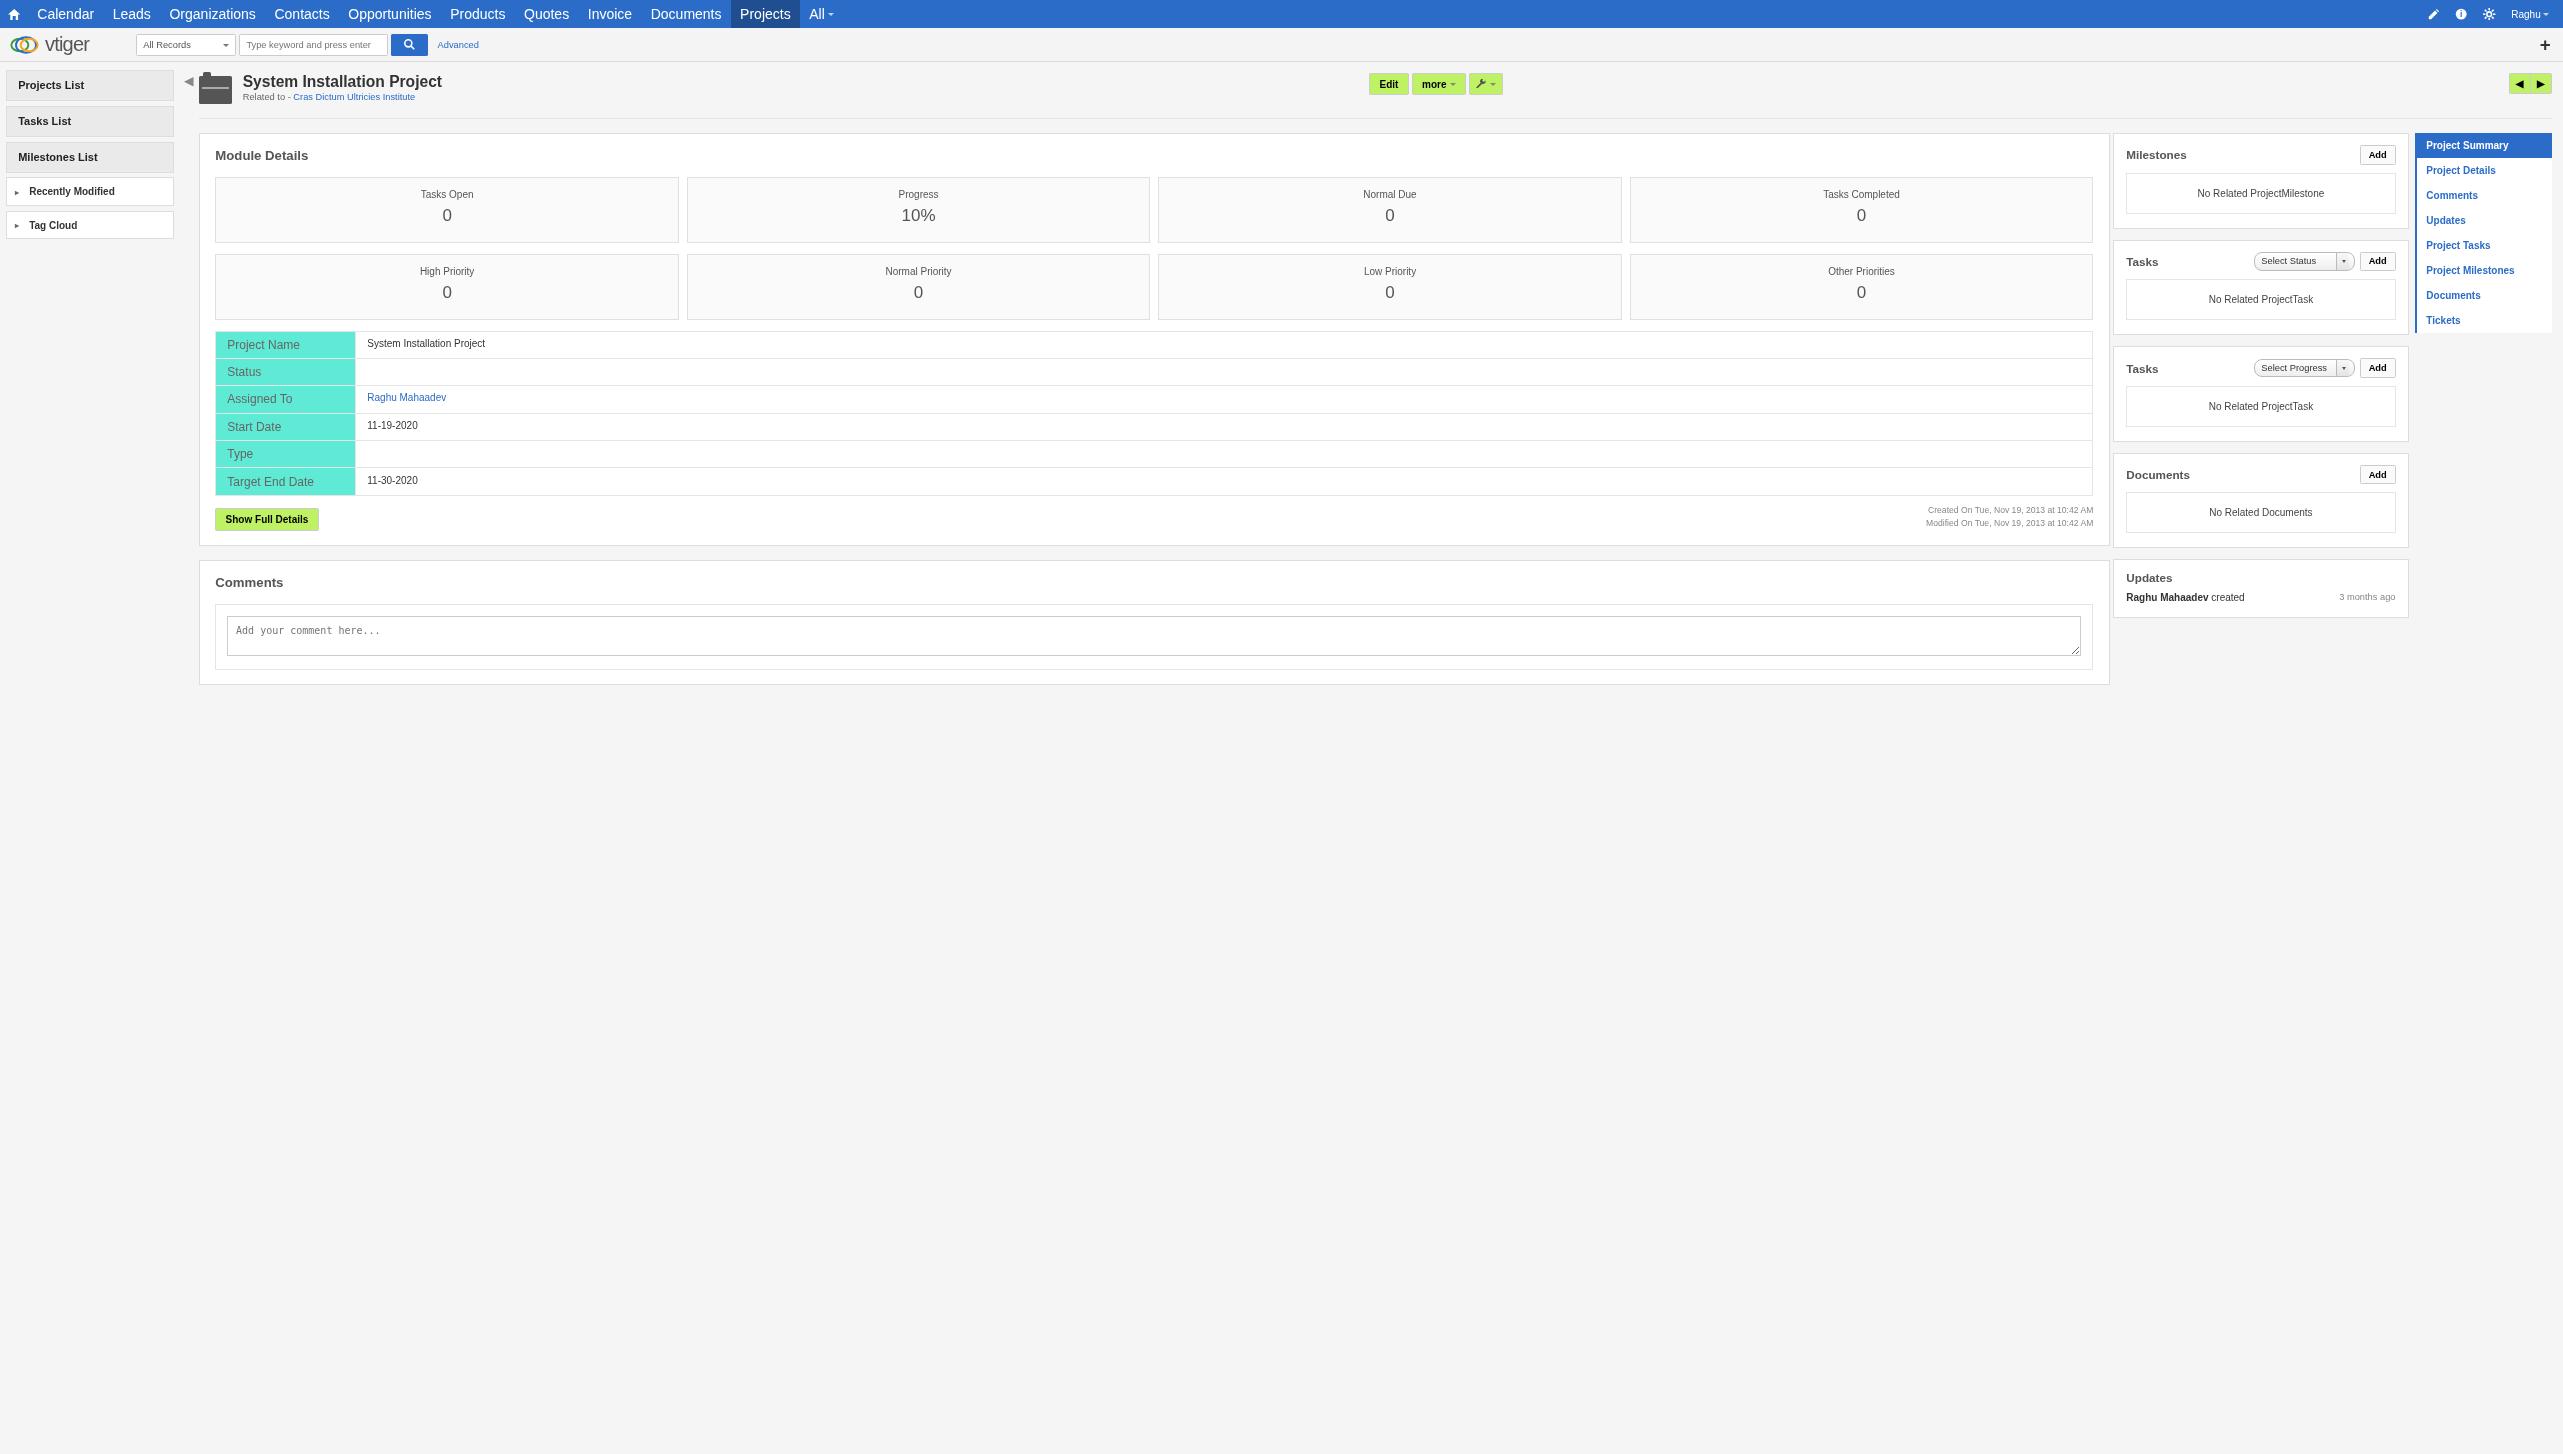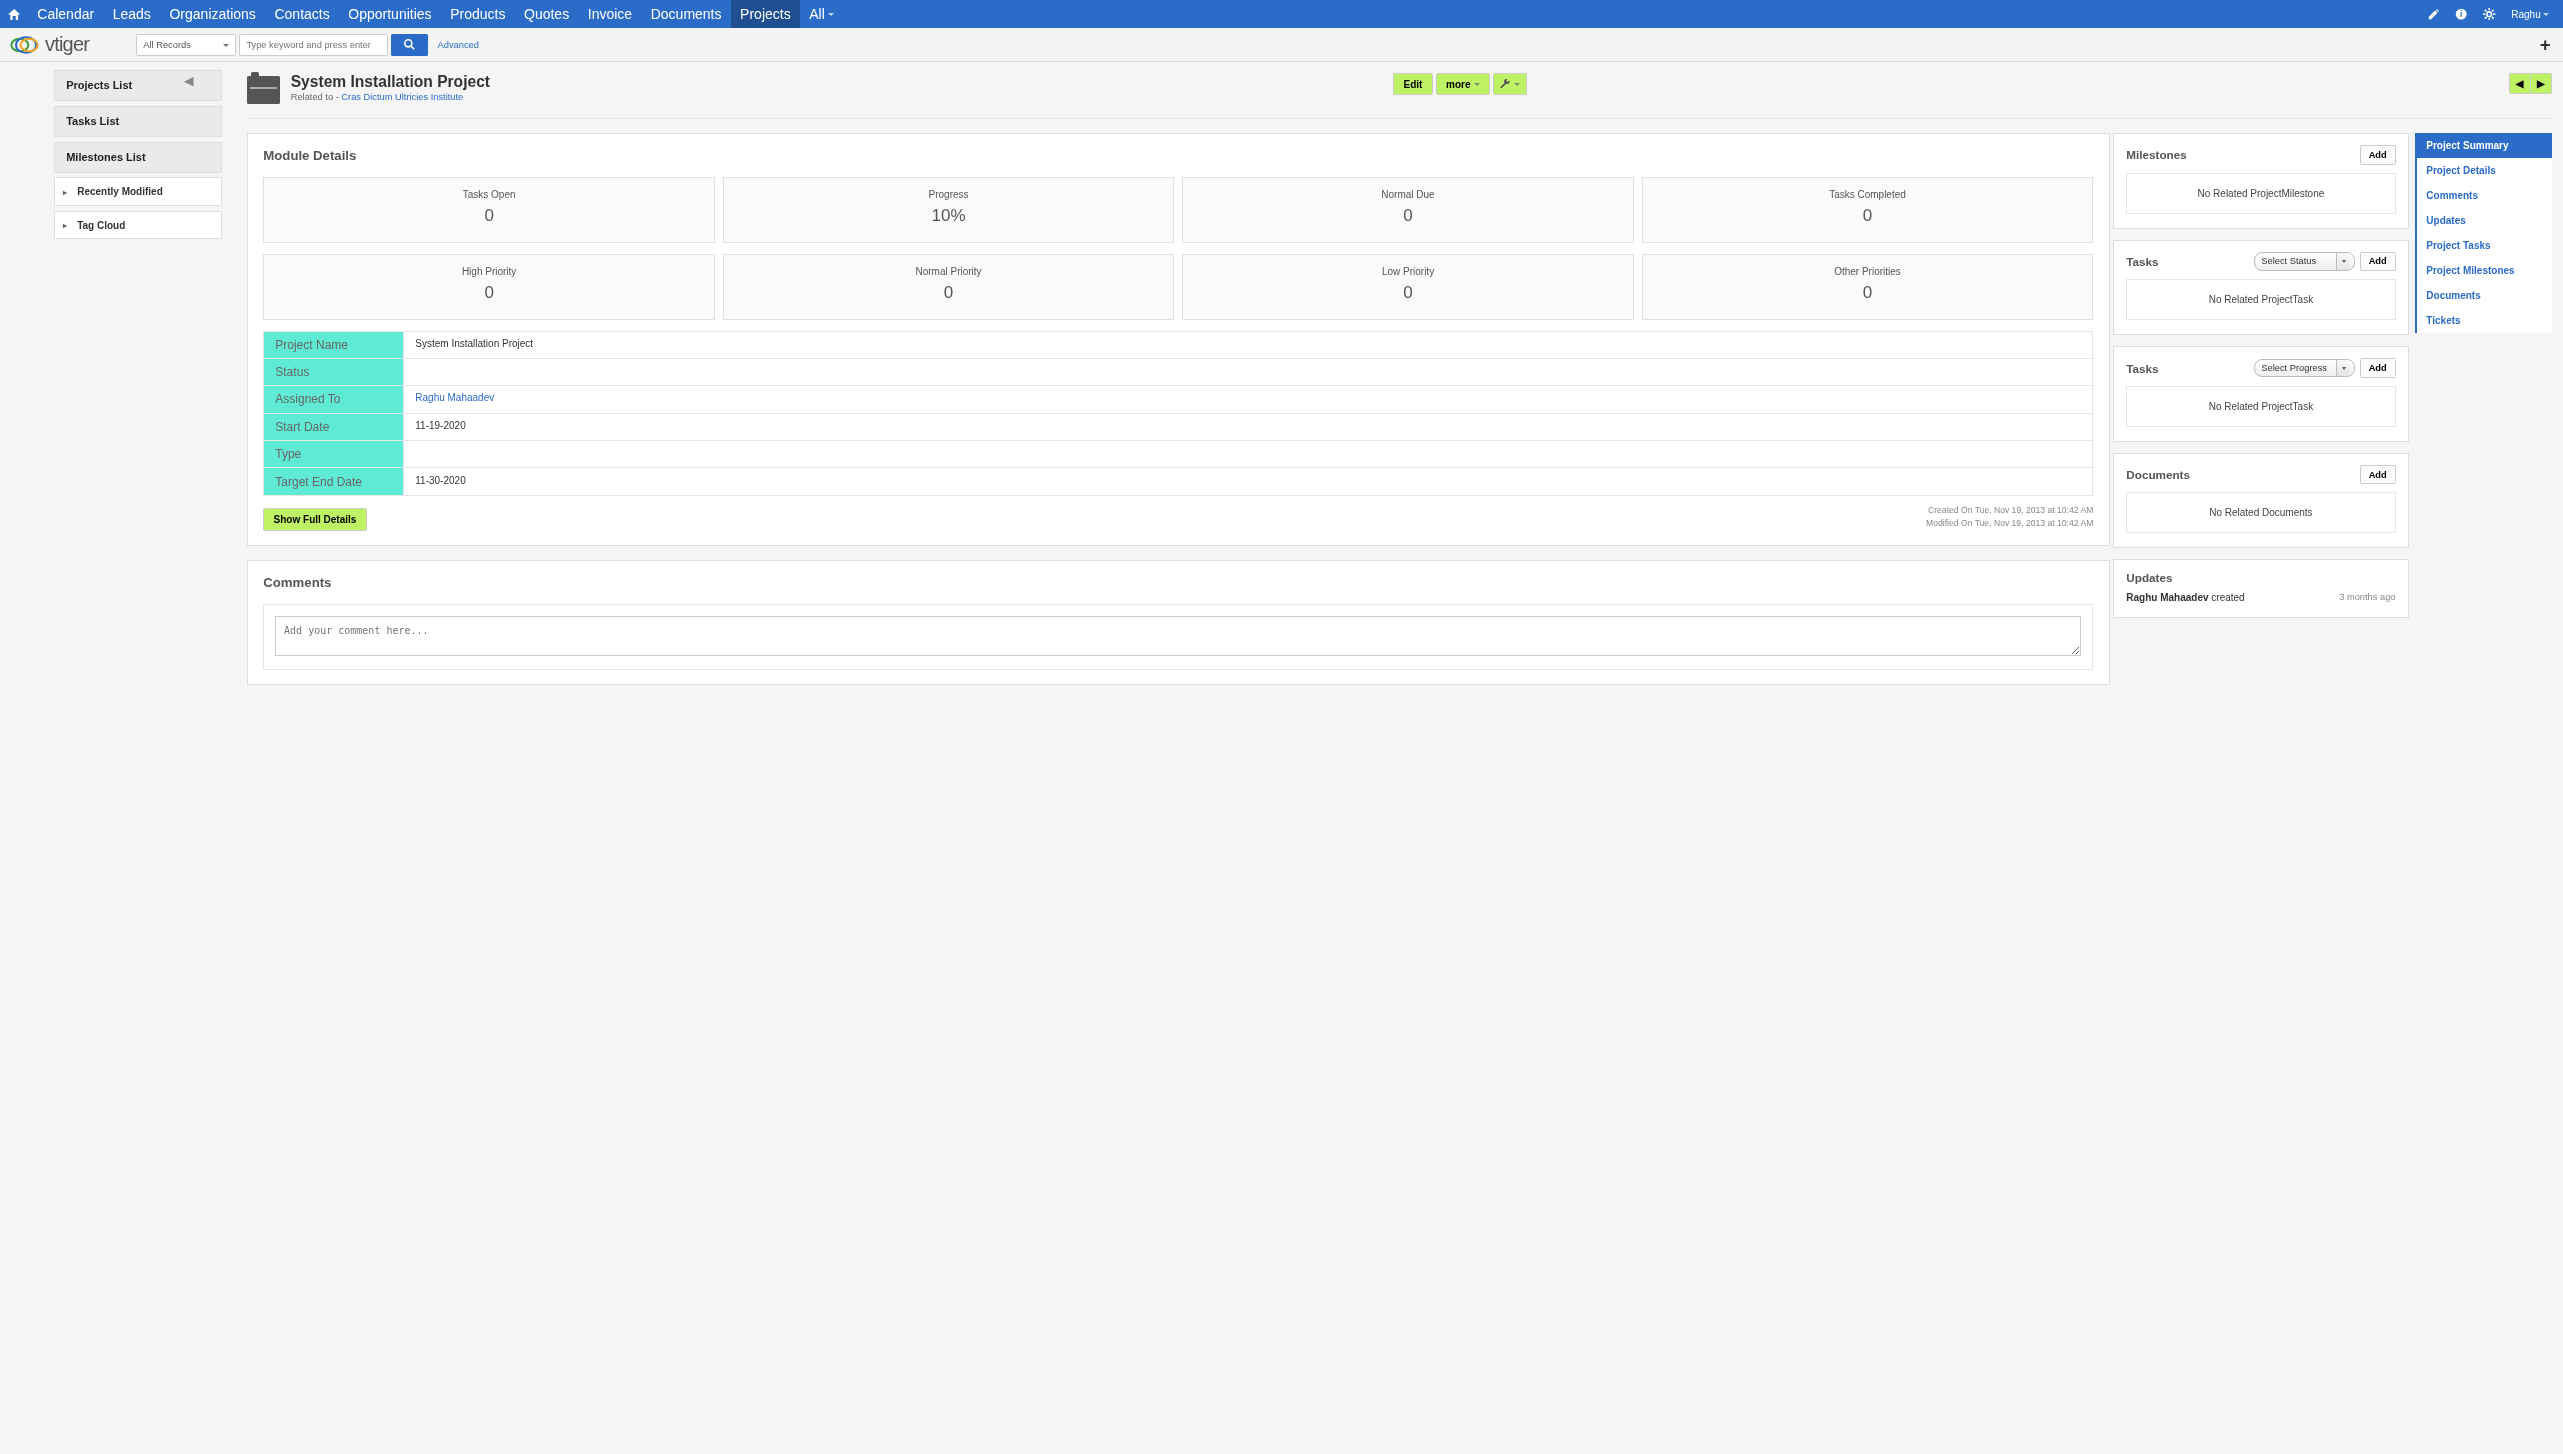--- a/index.html
+++ b/index.html
@@ -23,21 +23,21 @@
 .search-group { display:flex; align-items:center;}
 .select-records { background:#fff; border:0.8px solid #ccc; height:22px; padding:0 18.7px 0 6.2px; width:100px; font-size:9.3px; color:#555; position:relative; cursor:pointer; display:flex; align-items:center; border-radius:1.6px;}
 .select-records::after{content:""; position:absolute; right:6.2px; top:9.3px; width:0;height:0;border-left:3.1px solid transparent;border-right:3.1px solid transparent;border-top:3.1px solid #777;}
 .search-input { border:0.8px solid #ccc; height:22px; width:149px; padding:0 6.2px; font-size:9.3px; margin-left:3.1px; border-radius:1.6px;}
 .search-btn { background:#2a6cc7; border:none; height:22px; width:37px; margin-left:3.1px; display:flex;align-items:center;justify-content:center; cursor:pointer; border-radius:1.6px;}
 .advanced-link { color:#2a6cc7; margin-left:9.3px; font-size:9.3px; cursor:pointer;}
 .plus-btn { position:absolute; right:12.4px; font-size:18.7px; font-weight:bold; cursor:pointer;}
 
 
 .wrap { display:flex; position:relative;}
-.left-sidebar { width:180px; padding:7.8px 6.2px;margin-left:48px;}
+.left-sidebar { width:180px; padding:7.8px 6.2px;}
 .sidelist-item { background:#eaeaea; padding:8.6px 11px; margin-bottom:4.7px; font-size:11px; font-weight:bold; color:#222; cursor:pointer; border:0.8px solid #ddd;}
 .side-accordion { background:#fff; border:0.8px solid #ddd; padding:7.8px 7.8px 7.8px 22px; margin-bottom:4.7px; font-size:10px; font-weight:bold; cursor:pointer; position:relative;}
 .side-accordion::before{content:"▸"; position:absolute; left:7.8px; font-size:7.8px; color:#666; top:9.3px;}
 
 .collapse-arrow { position:absolute; left:184px; top:11px; font-size:12.4px; color:#888; cursor:pointer;}
 
 .main { flex:1; padding:6.2px 11px 0 18.7px; min-width:0;}
 .record-header { display:flex; align-items:flex-start; padding:4.7px 0 14px; border-bottom:0.8px solid #e5e5e5; position:relative;}
 .record-icon { width:33px;height:28px; background:#555; margin-right:11px; margin-top:3.1px; position:relative; border-radius:1.6px;}
 .record-icon::before{content:""; position:absolute; top:-3.9px; left:4.7px; width:7.8px; height:7.8px; background:#555; border-radius:1.6px 1.6px 0 0;}

